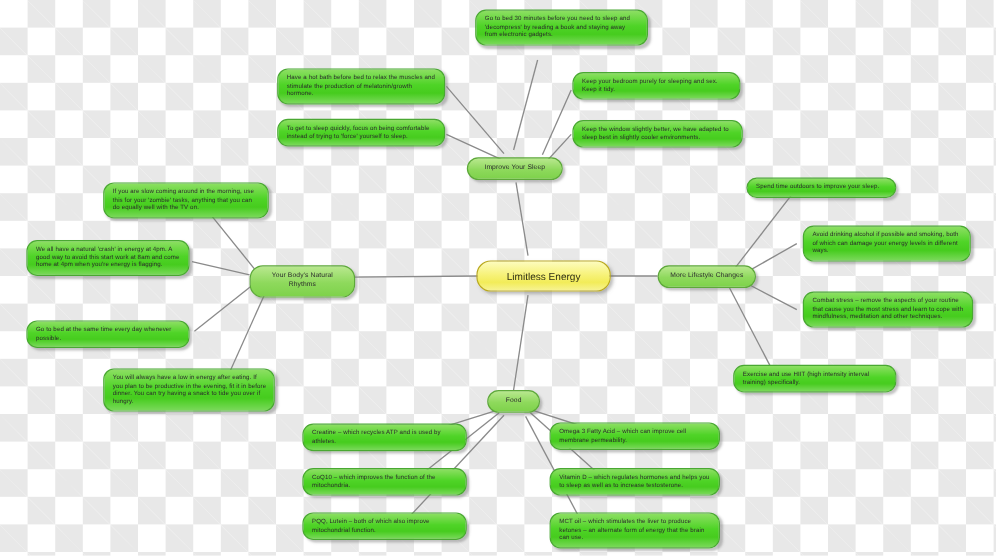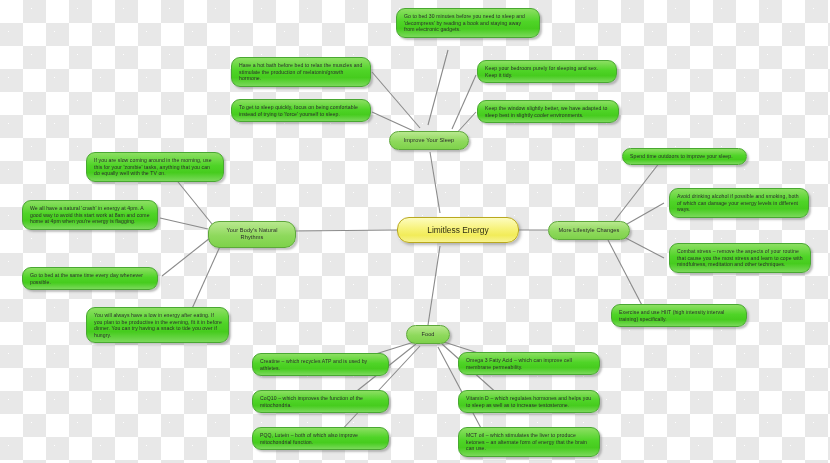--- a/index.html
+++ b/index.html
@@ -78,21 +78,21 @@
 
     <line x1="414" y1="342" x2="350" y2="362"></line>
     <line x1="416" y1="344" x2="348" y2="398"></line>
     <line x1="420" y1="346" x2="338" y2="434"></line>
     <line x1="444" y1="342" x2="500" y2="360"></line>
     <line x1="442" y1="344" x2="500" y2="396"></line>
     <line x1="438" y1="347" x2="482" y2="430"></line>
   </g>
 </svg>
 
-<div class="root" style="left:397px;top:217px;width:122px;">
+<div class="root" style="left:397px;top:217px;width:112px;">
   <span>Limitless Energy</span>
 </div>
 
 <div class="node branch" style="left:389px;top:131px;width:80px;">
   <span>Improve Your Sleep</span>
 </div>
 <div class="node branch" style="left:208px;top:221px;width:88px;">
   <span>Your Body's Natural Rhythms</span>
 </div>
 <div class="node branch" style="left:548px;top:221px;width:82px;">

